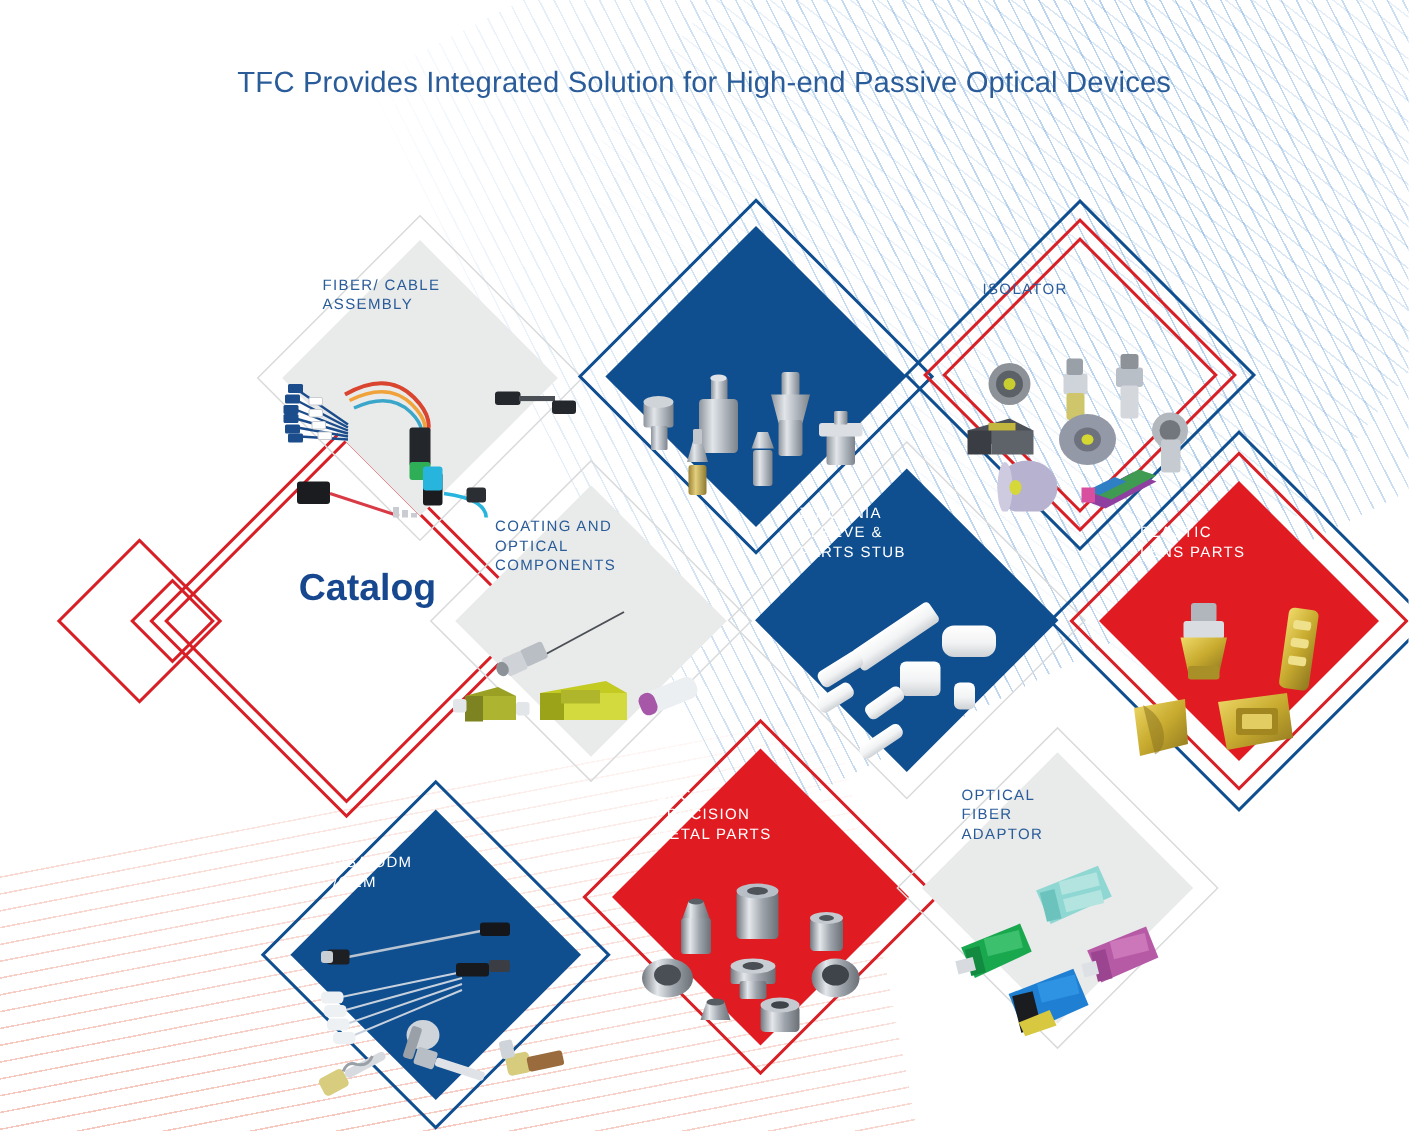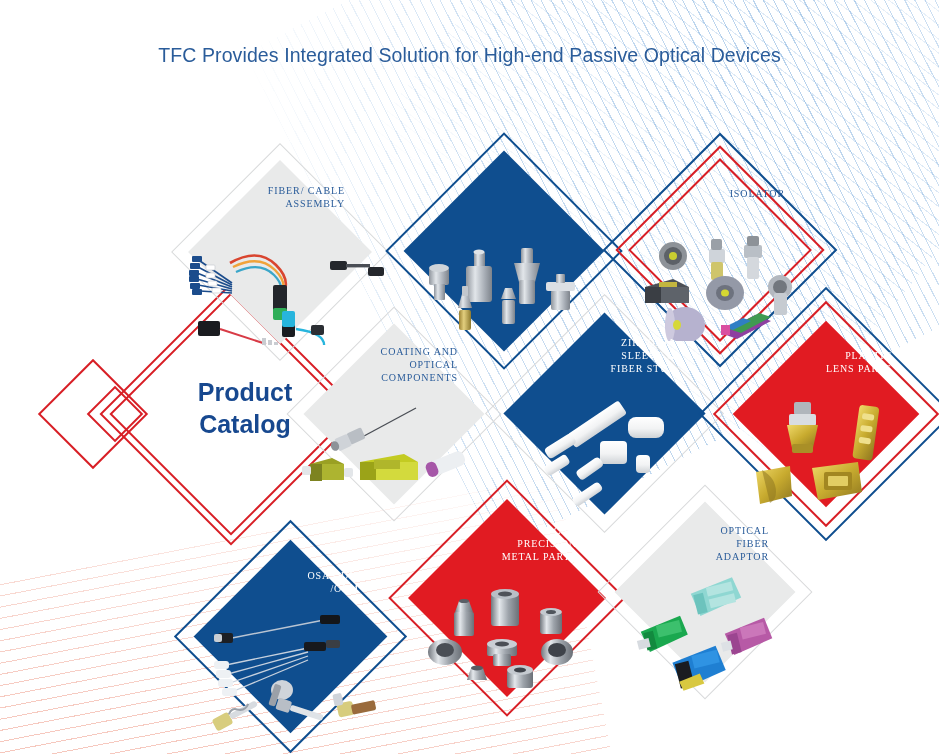--- a/index.html
+++ b/index.html
@@ -61,26 +61,25 @@
   .ring{
     position:absolute;box-sizing:border-box;
     transform:rotate(45deg);background:none;
   }
   .ring.blue{border:2px solid #0f4e8f;}
   .ring.red{border:2px solid #d81f26;}
   .ring.gray{border:1.5px solid #d9dadb;}
 
   .tile-label{
     position:absolute;left:0;width:100%;
-    text-align:right;
+    text-align:left;
     font-size:10px;line-height:13px;letter-spacing:.9px;
     font-weight:400;
     z-index:6;
     pointer-events:none;
-    font-family:Liberation Serif, serif;
   }
   .tile-label.light{color:#ffffff;}
   .tile-label.dark{color:#2a5c9a;}
 
   .photo{position:absolute;z-index:5;pointer-events:none;}
 
   
   #catalog{position:absolute;left:60px;top:318px;width:290px;height:192px;}
   #catalog .cring{position:absolute;box-sizing:border-box;border:2px solid #d81f26;transform:rotate(45deg);}
   #catalog-title{
@@ -102,21 +101,20 @@
   <div id="headline">
     <span class="ln">TFC Provides Integrated Solution for High-end Passive Optical Devices</span>
   </div>
 
   <div id="catalog">
     <div class="cring" style="left:78px;top:3px;width:186px;height:186px;"></div>
     <div class="cring" style="left:85px;top:10px;width:172px;height:172px;"></div>
     <div class="cring" style="left:-6px;top:57px;width:78px;height:78px;"></div>
     <div class="cring" style="left:35px;top:76px;width:40px;height:40px;"></div>
     <div id="catalog-title">
-      <span>Product</span>
       <span>Catalog</span>
     </div>
   </div>
 
   <div class="tile" style="left:215px;top:187px;width:130px;height:130px;">
     <div class="dia fill-gray"></div>
     <div class="ring gray" style="left:-12px;top:-12px;width:154px;height:154px;"></div>
     <div class="tile-label dark" style="top:-3px;">
       <div>FIBER/ CABLE</div>
       <div>ASSEMBLY</div>
@@ -278,21 +276,21 @@
       </g>
     </svg>
   </div>
 
   <div class="tile" style="left:533px;top:342px;width:143px;height:143px;">
     <div class="dia fill-blue"></div>
     <div class="ring gray" style="left:-13px;top:-13px;width:169px;height:169px;"></div>
     <div class="tile-label light" style="top:-6px;">
       <div>ZIRCONIA</div>
       <div>SLEEVE &amp;</div>
-      <div>FIBER STUB</div>
+      <div>PARTS STUB</div>
     </div>
     <svg class="photo" style="left:-33px;top:45px;" width="210" height="125" viewBox="0 0 210 125">
       <defs>
         <linearGradient id="cer" x1="0" y1="0" x2="0" y2="1">
           <stop offset="0" stop-color="#ffffff"></stop>
             <stop offset=".55" stop-color="#f2f3f4"></stop>
             <stop offset="1" stop-color="#ced2d6"></stop>
         </linearGradient>
       </defs>
       <g fill="url(#cer)">

